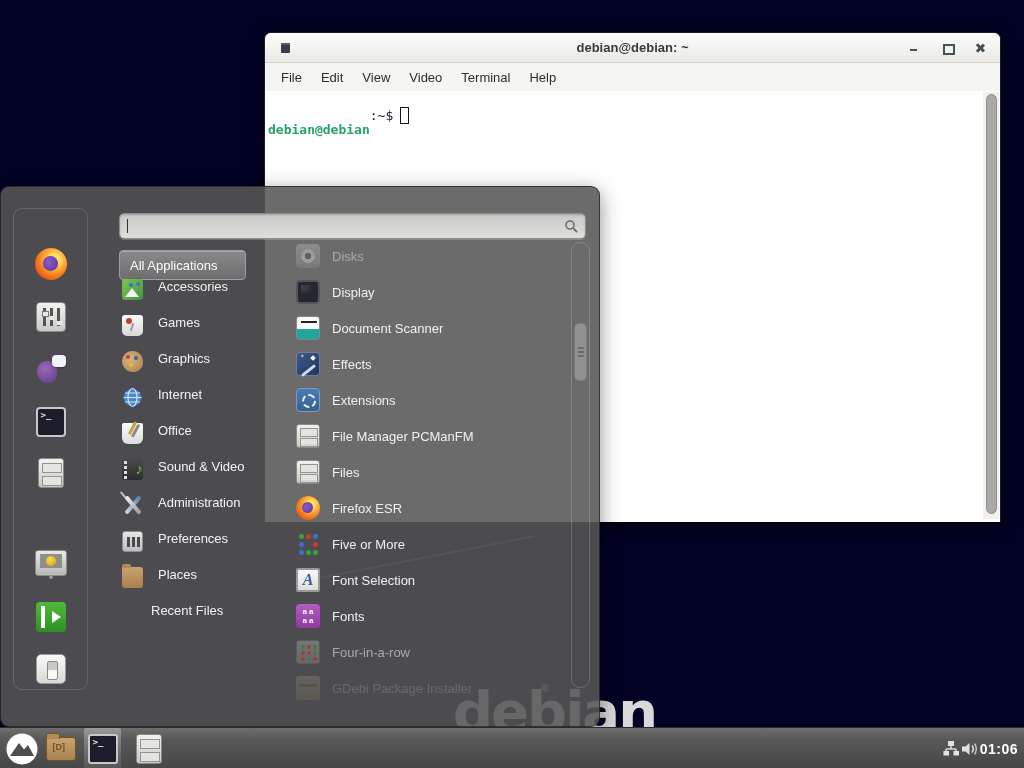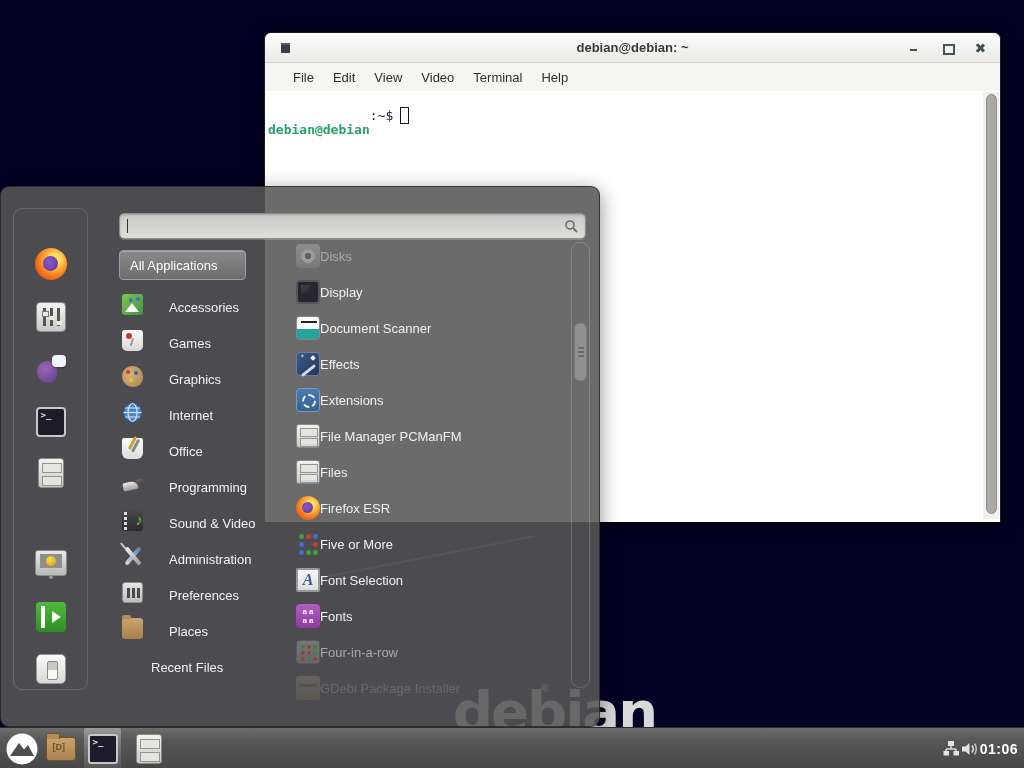--- a/index.html
+++ b/index.html
@@ -26,21 +26,21 @@
   .term-title { font-size:13px; font-weight:bold; color:#3a3a3a; }
   .term-appicon { position:absolute; left:16px; top:10px; width:9px; height:10px;
     background:#3b3b49; border-radius:1px; box-shadow:inset 0 2px 0 #5a5a6e; }
   .win-btns { position:absolute; right:14px; top:0; height:30px; display:flex; gap:21px; align-items:center; }
   .wb { width:12px; height:12px; position:relative; cursor:default; }
   .wb-min::after { content:""; position:absolute; left:2px; bottom:3px; width:7px; height:2px; background:#44525a; }
   .wb-max::after { content:""; position:absolute; left:2px; top:2px; width:8px; height:7px; border:2px solid #44525a; }
   .wb-close::before,.wb-close::after { content:""; position:absolute; left:5px; top:1px; width:2.5px; height:10px; background:#44525a; }
   .wb-close::before { transform:rotate(45deg); } .wb-close::after { transform:rotate(-45deg); }
   .term-menubar { height:28px; background:#f5f5f2; display:flex; align-items:center; gap:19px;
-    padding-left:28px; font-size:13px; color:#2e2e2e; }
+    padding-left:16px; font-size:13px; color:#2e2e2e; }
   .term-menubar span { cursor:default; }
   .term-body { position:relative; height:431px; background:#fff;
     font-family:"DejaVu Sans Mono","Liberation Mono",monospace; font-size:13px; }
   .prompt-line { position:absolute; left:3px; top:3px; display:flex; align-items:center; }
   .prompt-user { color:#26a269; font-weight:bold;margin-top:28px; }
   .prompt-rest { color:#171430; }
   .cursor-box { display:inline-block; width:9px; height:17px; border:1.5px solid #12101f;
     margin-left:7px; background:#fff; }
   .term-scrollbar { position:absolute; right:1px; top:1px; width:16px; height:427px; background:#f2f1ef; }
   .term-scroll-handle { position:absolute; left:2.5px; top:2px; width:11px; height:420px;
@@ -62,26 +62,26 @@
   .search-caret { width:1px; height:14px; background:#333; }
   .search-input { flex:1; border:none; background:transparent; outline:none; font-size:13px; color:#333; height:100%; }
   .search-mag { width:14px; height:14px; }
 
   .all-apps-btn { position:absolute; left:118px; top:63px; width:127px; height:30px;
     background:linear-gradient(180deg,#8a8a8a,#6d6d6d); border:1px solid #9e9e9e;
     border-radius:4px; display:flex; align-items:center; padding-left:10px;
     font-size:13px; color:#ffffff; cursor:pointer; box-shadow:inset 0 1px 0 rgba(255,255,255,.25); }
 
   .cat-list { position:absolute; left:118px; top:92px; width:147px; }
-  .cat-row { height:36px; display:flex; align-items:flex-end; gap:26px; padding-left:3px;
+  .cat-row { height:36px; display:flex; align-items:flex-start; gap:15px; padding-left:3px;
     font-size:13px; color:#f2f2f2; cursor:pointer; }
   .cat-row.no-icon { padding-left:32px; }
 
   .app-list { position:absolute; left:265px; top:51px; width:300px; }
-  .app-row { height:36px; display:flex; align-items:center; padding-left:30px;
+  .app-row { height:36px; display:flex; align-items:center; gap:12px; padding-left:30px;
     font-size:13px; color:#f0f0f0; cursor:pointer; }
   .app-row.faded { opacity:.45; }
   .app-row.faded2 { opacity:.55; }
   .app-row.faded3 { opacity:.17; }
 
   .menu-scroll-track { position:absolute; left:570px; top:55px; width:19px; height:446px;
     border:1px solid rgba(255,255,255,.18); border-radius:9px; }
   .menu-scroll-handle { position:absolute; left:2px; top:80px; width:13px; height:58px;
     background:#919191; border:1px solid #7c7c7c; border-radius:5px; cursor:grab; }
   .menu-scroll-handle::after { content:""; position:absolute; left:3px; top:23px; width:6px; height:2px;
@@ -328,24 +328,20 @@
         <line x1="3" y1="6" x2="18" y2="6" stroke="#cfe2f5" stroke-width="1"></line>
         <line x1="3" y1="15" x2="18" y2="15" stroke="#cfe2f5" stroke-width="1"></line>
       </svg>
       <span>Internet</span>
       </div>
     <div class="cat-row">
       <span class="cic cic-office"></span>
       <span>Office</span>
       </div>
     <div class="cat-row">
-      <span class="cic cic-programming"></span>
-      <span>Programming</span>
-      </div>
-    <div class="cat-row">
       <span class="cic cic-sound-video"></span>
       <span>Sound &amp; Video</span>
       </div>
     <div class="cat-row">
       <span class="cic cic-administration"></span>
       <span>Administration</span>
       </div>
     <div class="cat-row">
       <span class="cic cic-preferences"></span>
       <span>Preferences</span>

